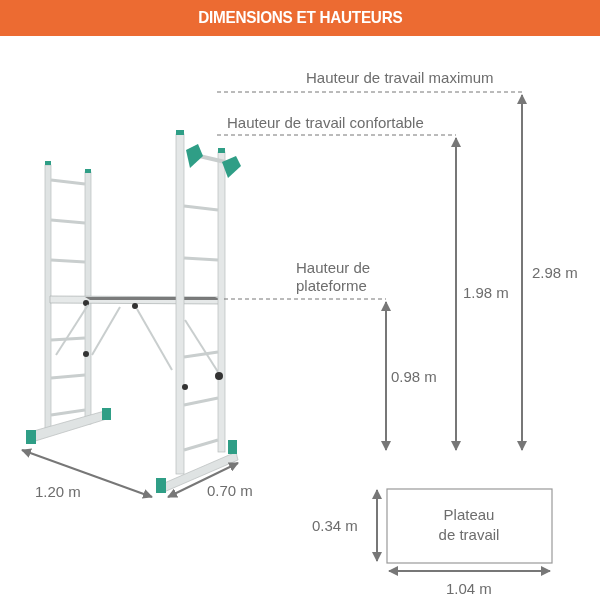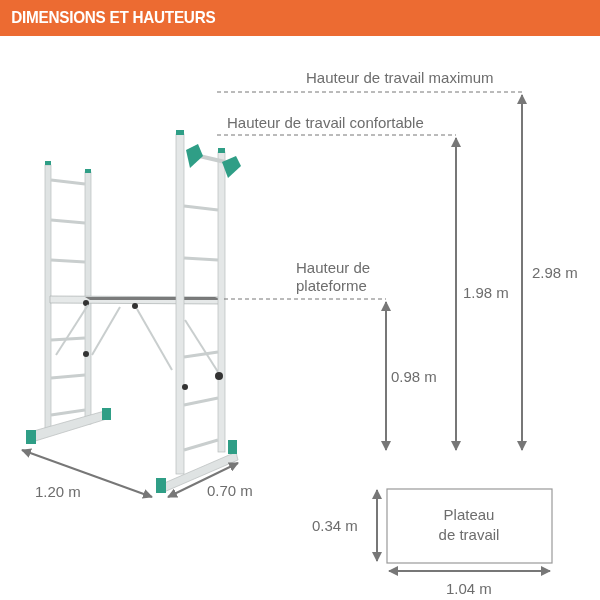--- a/index.html
+++ b/index.html
@@ -1,17 +1,17 @@
 <!DOCTYPE html>
 <html><head>
 <meta charset="utf-8">
 <style>
   html, body { margin:0; padding:0; background:#ffffff; }
   body { width:600px; height:600px; position:relative; overflow:hidden; font-family:"Liberation Sans", sans-serif; }
-  .banner { position:absolute; left:0; top:0; width:600px; height:36px; background:#ec6b32; display:flex; align-items:center; justify-content:flex-start; }
+  .banner { position:absolute; left:0; top:0; width:600px; height:36px; background:#ec6b32; display:flex; align-items:center; justify-content:center; }
   .banner-title { color:#ffffff; font-family:"Liberation Sans", sans-serif; font-weight:bold; font-size:17px; letter-spacing:-0.3px; transform:scaleX(0.9); }
   .diagram { position:absolute; left:0; top:0; width:600px; height:600px; }
   .lbl { font-family:"Liberation Sans", sans-serif; fill:#6d6d6d; font-size:15px; }
 </style>
 </head>
 <body>
 
 <div class="banner">
   <span class="banner-title">DIMENSIONS ET HAUTEURS</span>
 </div>

